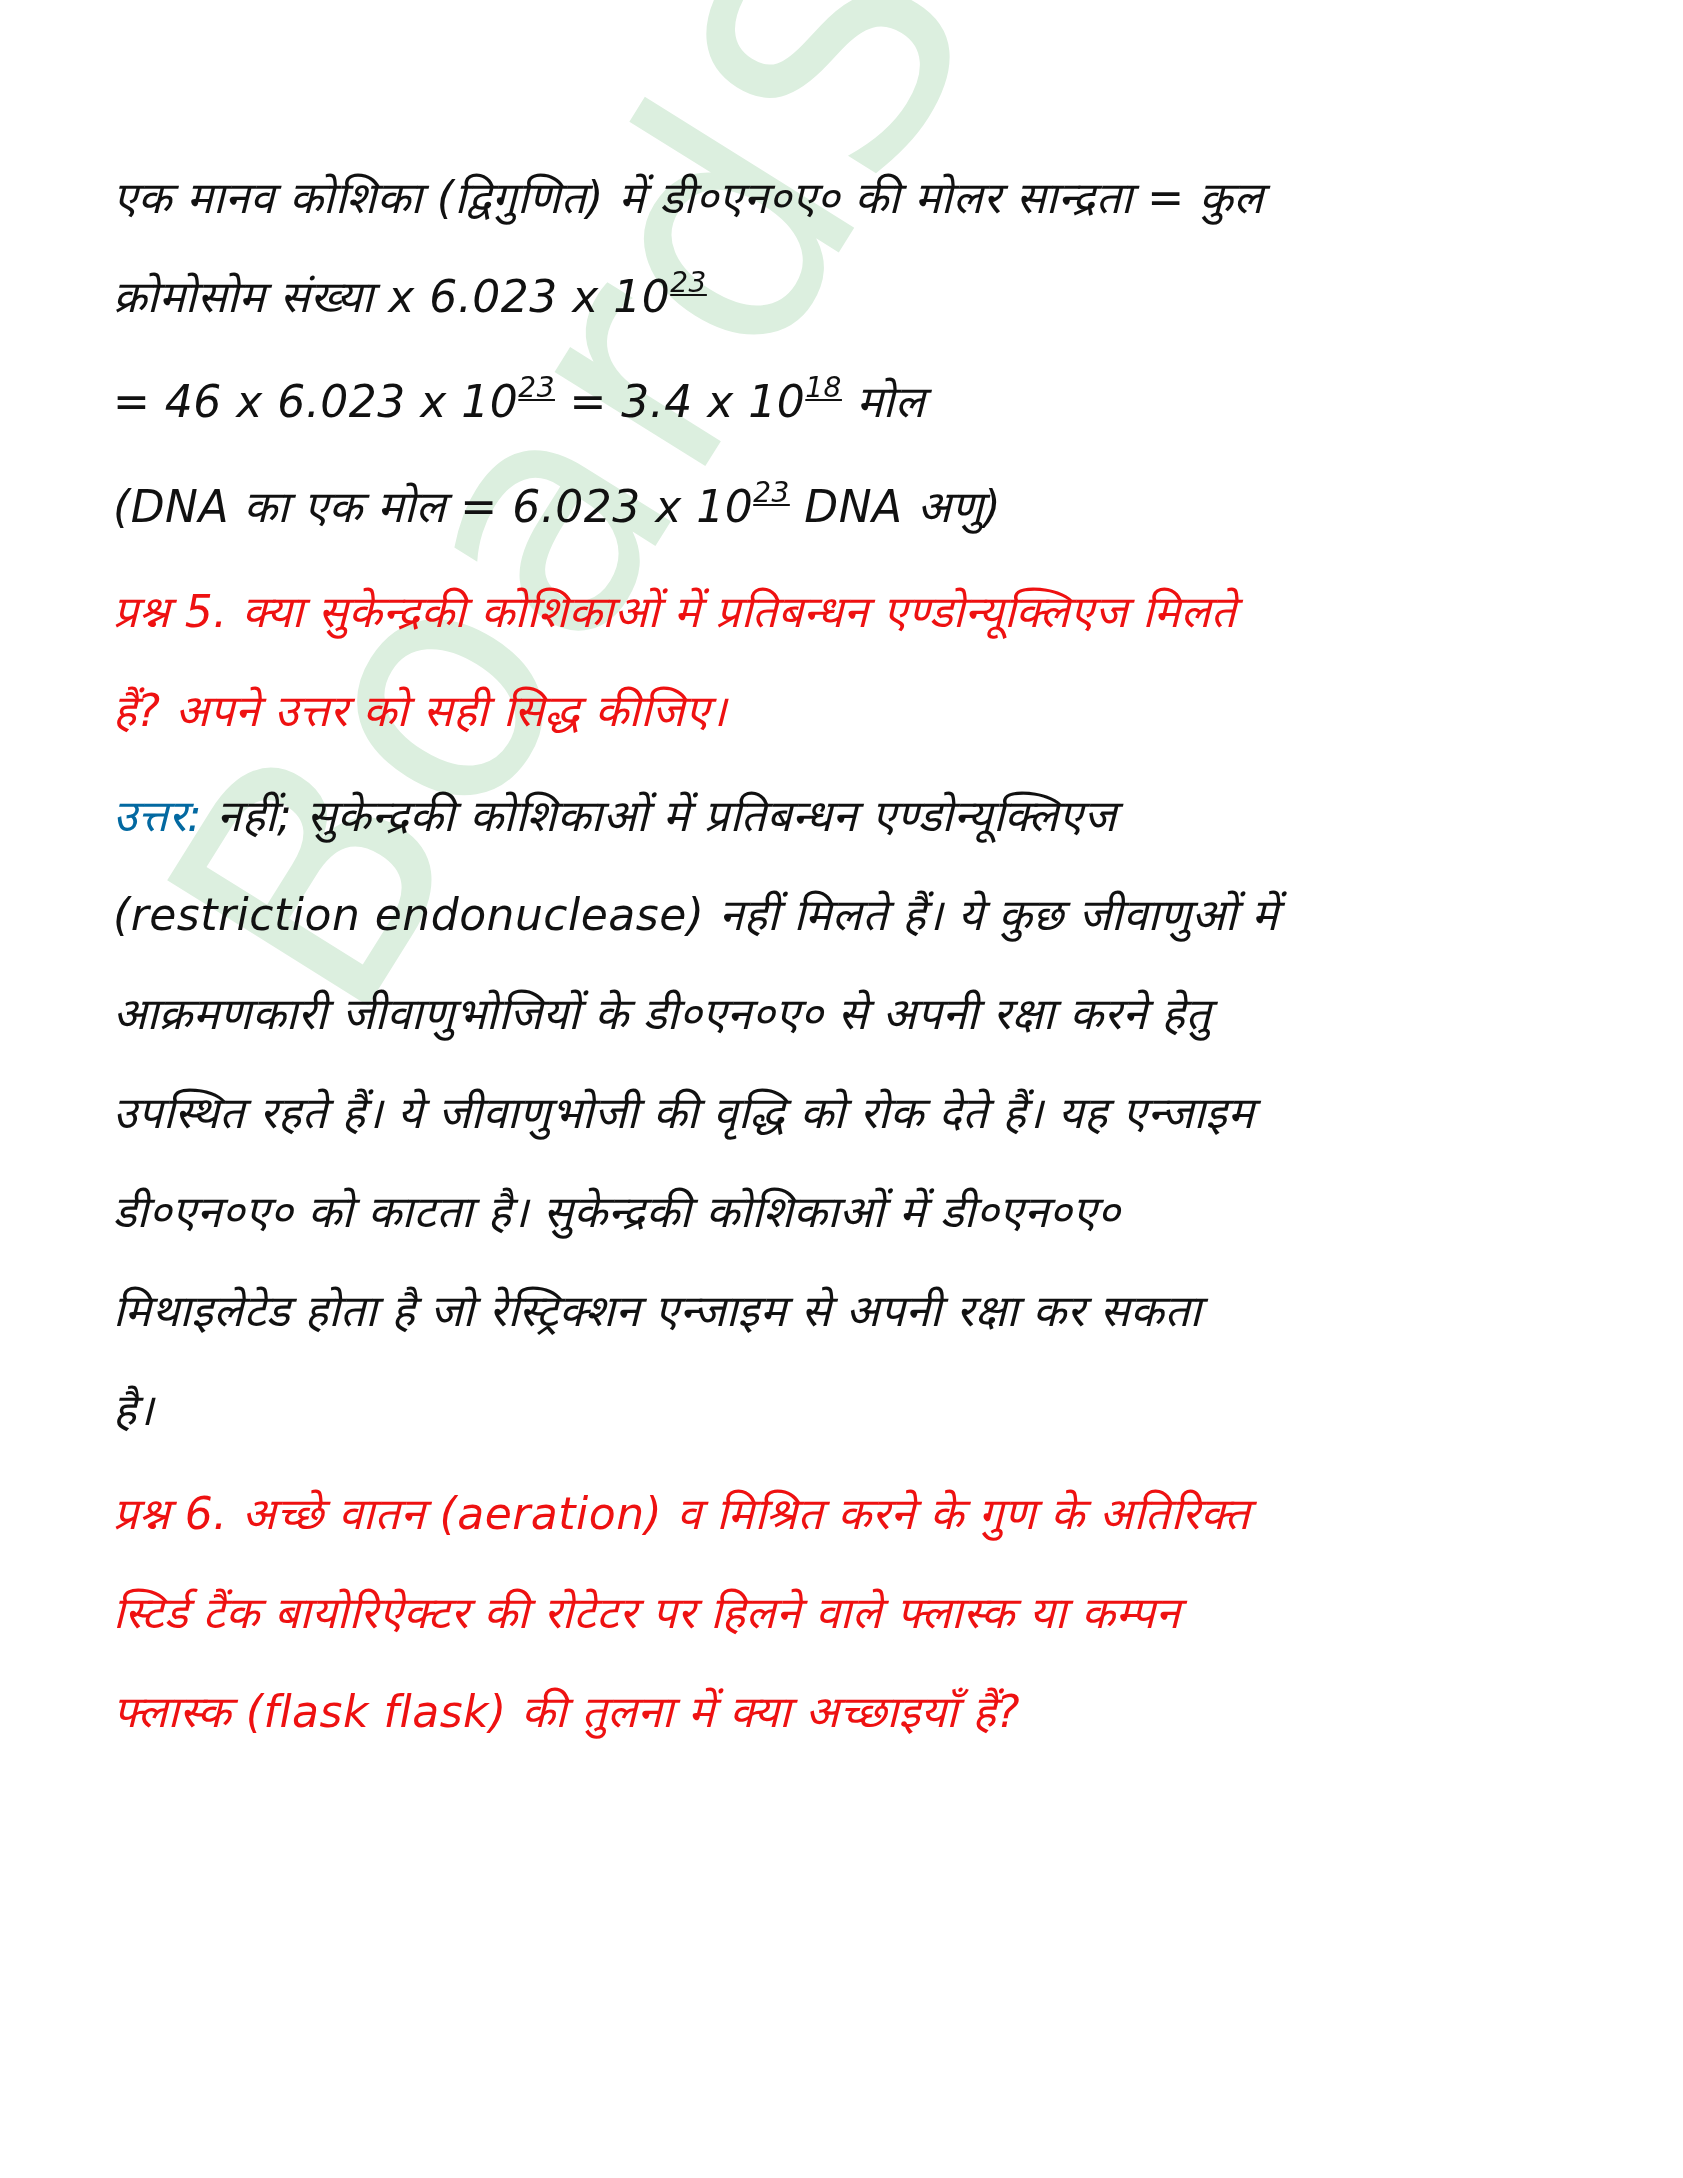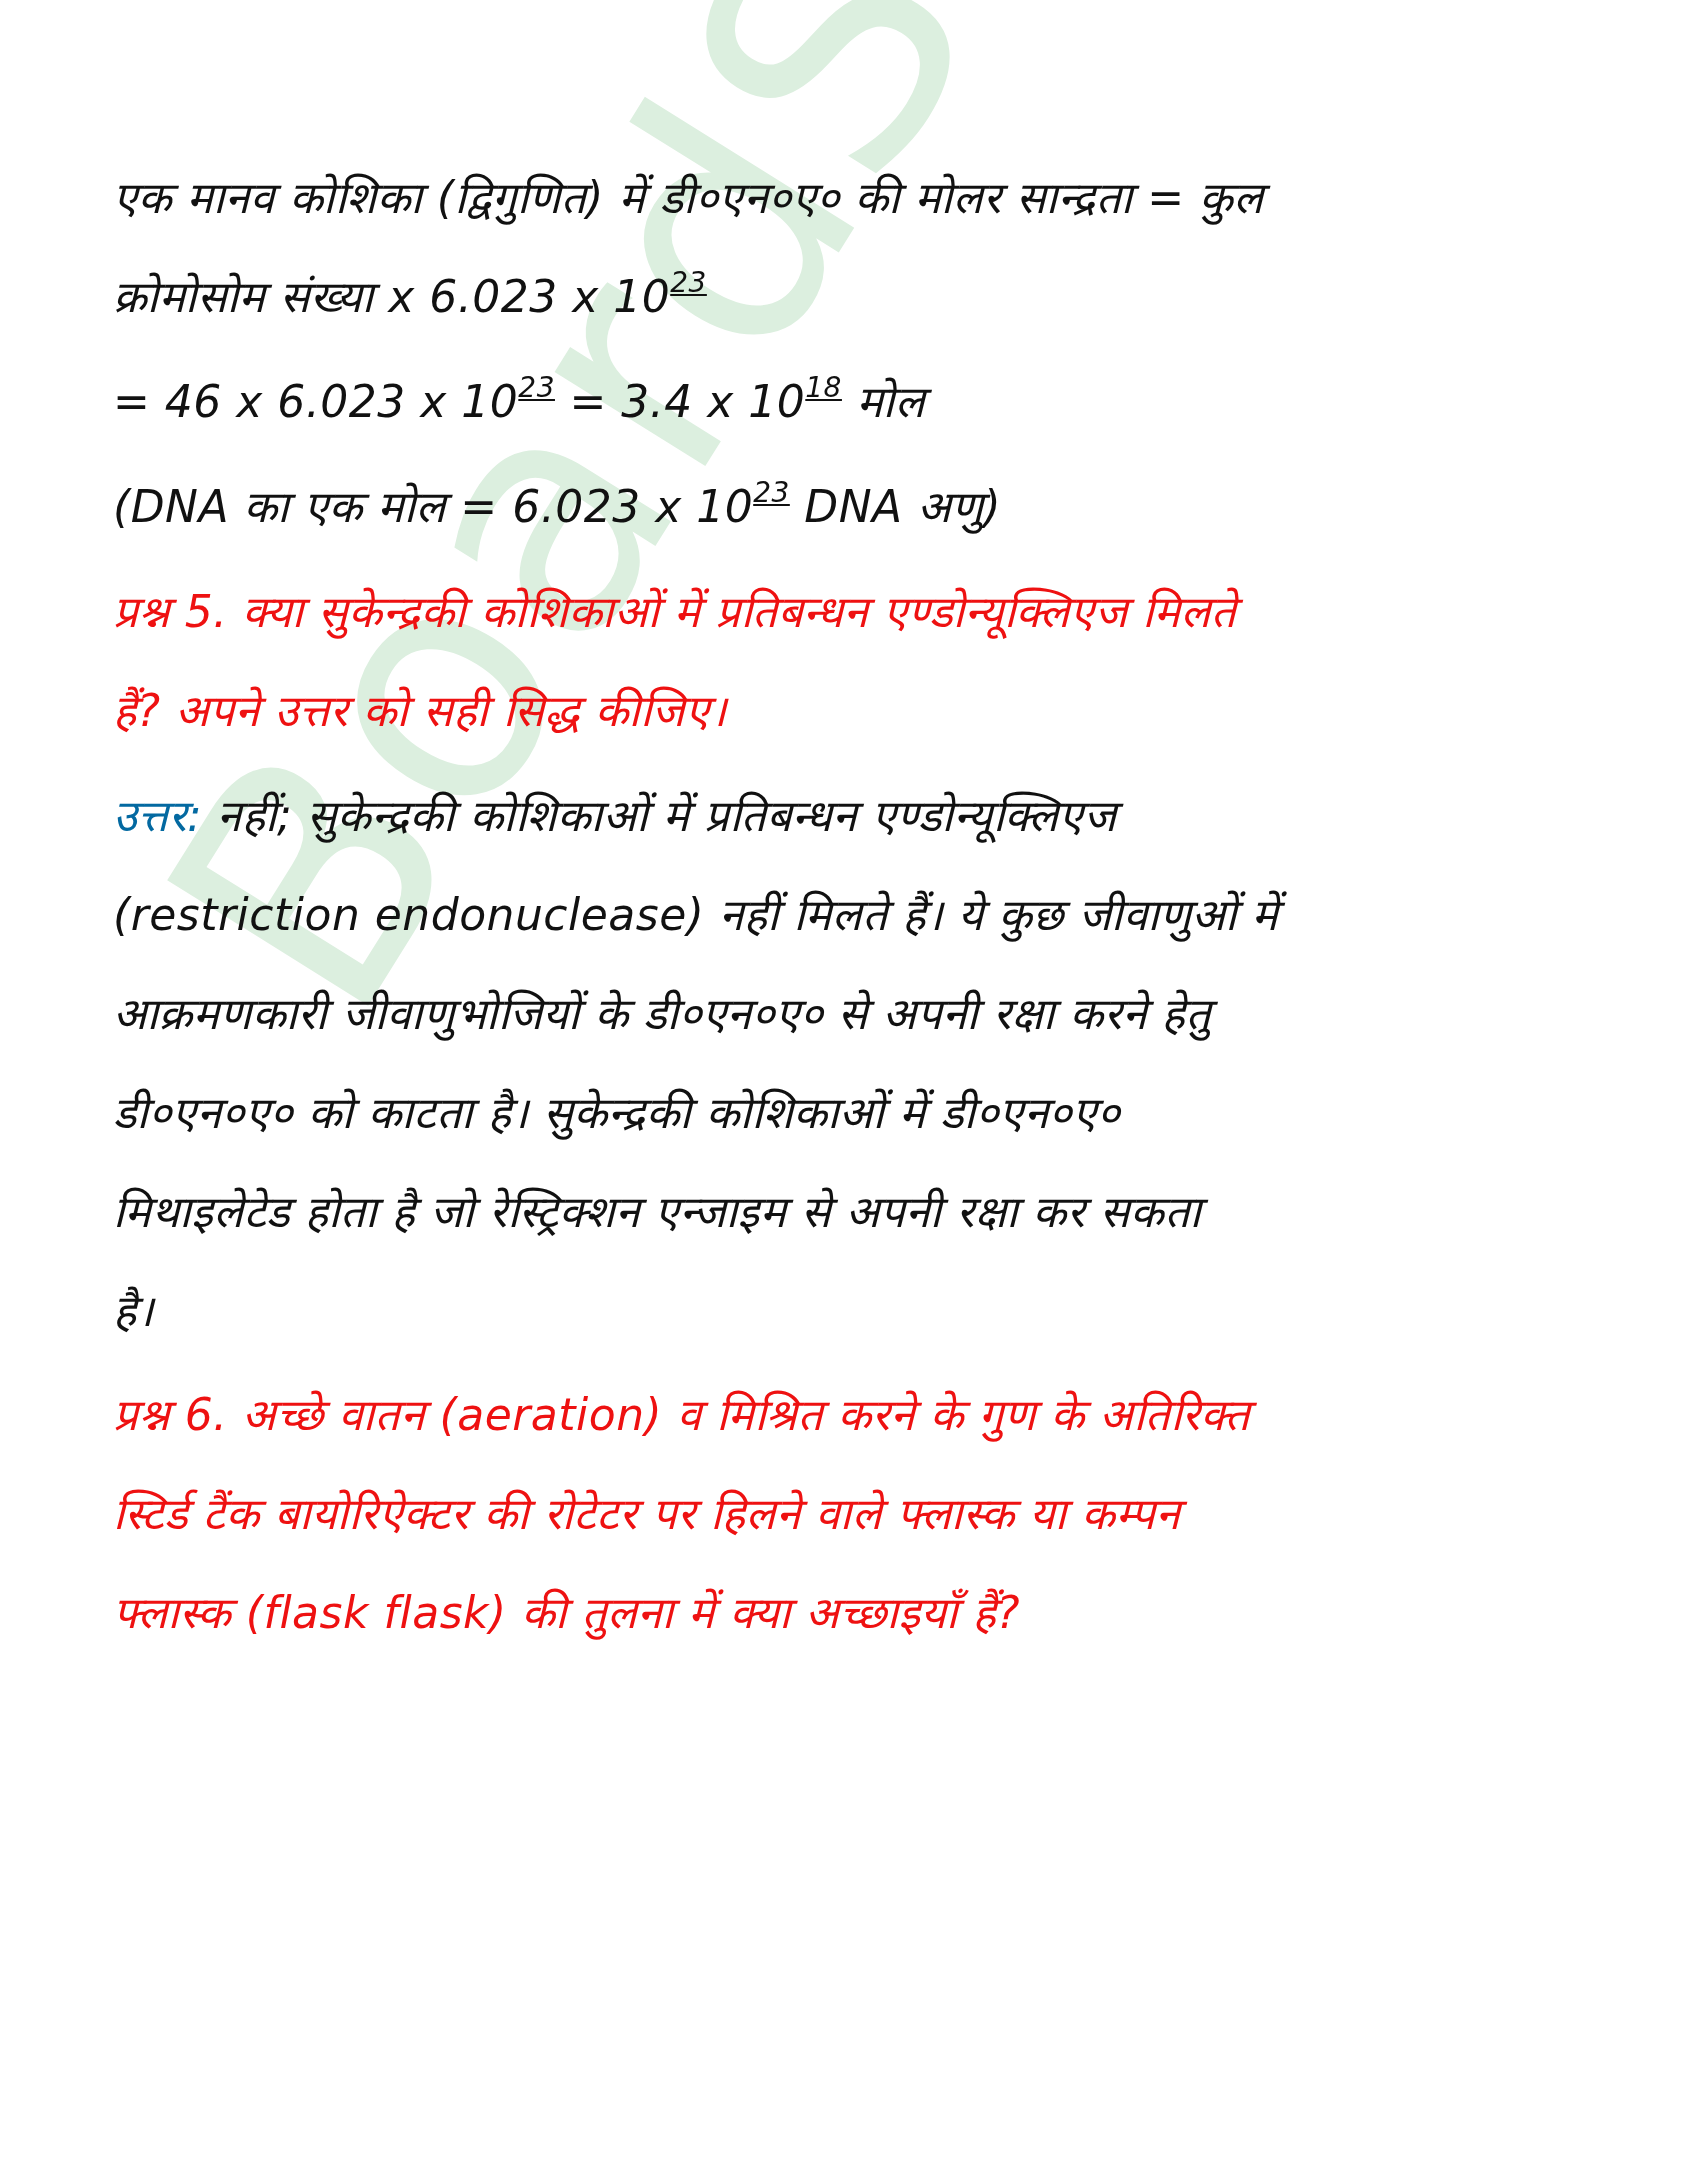--- a/index.html
+++ b/index.html
@@ -71,20 +71,21 @@
 
   <div class="block q" style="margin-top:5.9px;">
     <div class="line q">प्रश्न 5. क्या सुकेन्द्रकी कोशिकाओं में प्रतिबन्धन एण्डोन्यूक्लिएज मिलते</div>
     <div class="line q">हैं? अपने उत्तर को सही सिद्ध कीजिए।</div>
   </div>
 
   <div class="block" style="margin-top:5.9px;">
     <div class="line"><span class="ans-label">उत्तर:</span><span> नहीं; सुकेन्द्रकी कोशिकाओं में प्रतिबन्धन एण्डोन्यूक्लिएज</span></div>
     <div class="line">(restriction endonuclease) नहीं मिलते हैं। ये कुछ जीवाणुओं में</div>
     <div class="line">आक्रमणकारी जीवाणुभोजियों के डी०एन०ए० से अपनी रक्षा करने हेतु</div>
+    <div class="line">उपस्थित रहते हैं। ये जीवाणुभोजी की वृद्धि को रोक देते हैं। यह एन्जाइम</div>
     <div class="line">डी०एन०ए० को काटता है। सुकेन्द्रकी कोशिकाओं में डी०एन०ए०</div>
     <div class="line">मिथाइलेटेड होता है जो रेस्ट्रिक्शन एन्जाइम से अपनी रक्षा कर सकता</div>
     <div class="line">है।</div>
   </div>
 
   <div class="block q" style="margin-top:5.9px;">
     <div class="line q">प्रश्न 6. अच्छे वातन (aeration) व मिश्रित करने के गुण के अतिरिक्त</div>
     <div class="line q">स्टिर्ड टैंक बायोरिऐक्टर की रोटेटर पर हिलने वाले फ्लास्क या कम्पन</div>
     <div class="line q">फ्लास्क (flask flask) की तुलना में क्या अच्छाइयाँ हैं?</div>
   </div>

